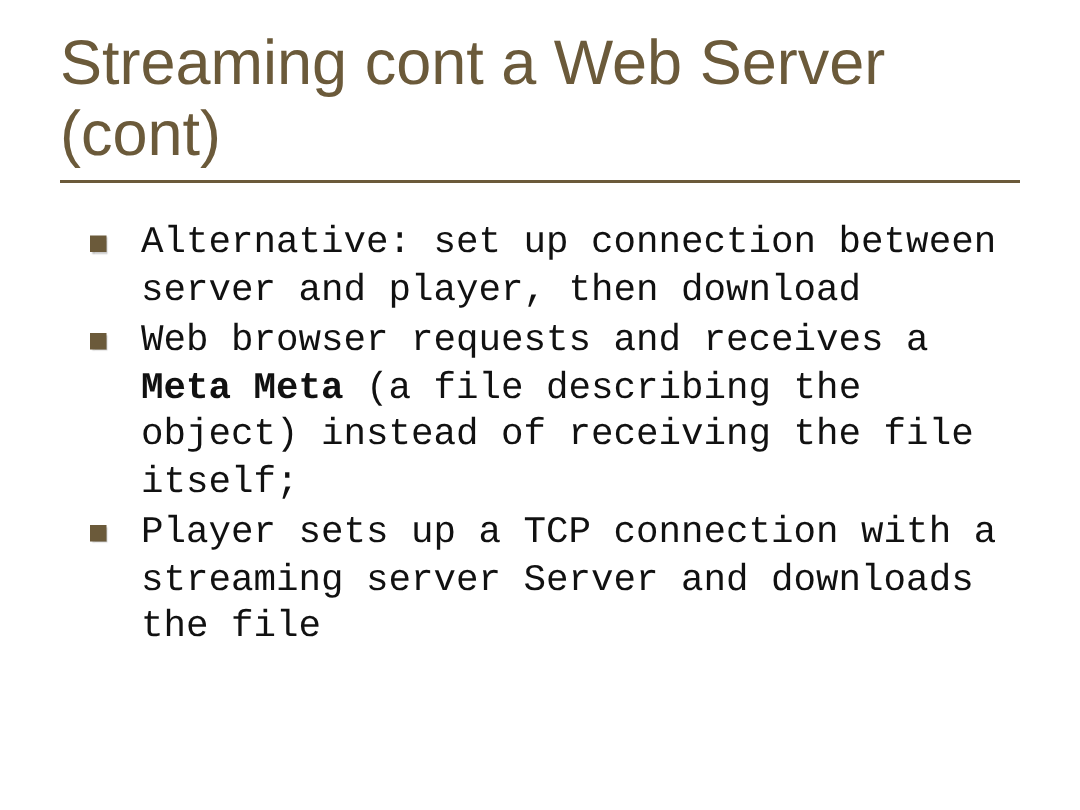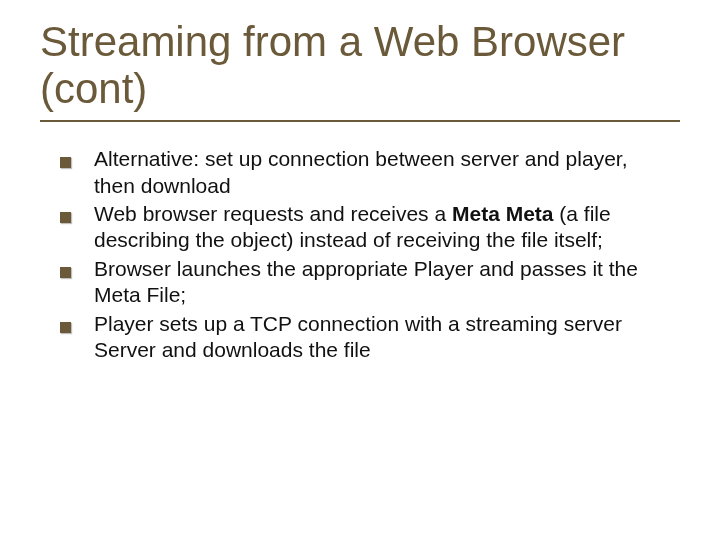--- a/index.html
+++ b/index.html
@@ -34,53 +34,51 @@
     box-shadow: 0 1px 0 rgba(255,255,255,0.6);
   }
   ul.content {
     list-style: none;
     margin: 0;
     padding: 0 10px 0 20px;
   }
   ul.content li {
     position: relative;
     padding-left: 34px;
-    font-size: 21px;
+    font-size: 25px;
     line-height: 1.26;
     margin: 0 0 2px 0;
     color: #111111;
+    font-family: Liberation Mono, monospace;
   }
   ul.content li::before {
     content: "";
     position: absolute;
     left: 0;
     top: 11px;
     width: 11px;
     height: 11px;
     background: #6b5a3a;
     box-shadow: 1px 1px 1px rgba(0,0,0,0.25);
   }
   .bold {
     font-weight: 700;
   }
 </style>
 </head>
 <body>
 
 <div class="slide">
-  <h1 class="title">Streaming from a Web Browser (cont)</h1>
+  <h1 class="title">Streaming cont a Web Server (cont)</h1>
   <div class="rule"></div>
 
   <ul class="content">
     <li>
       <span>Alternative: set up connection between server and player, then download</span><span class="bold"></span><span></span>
     </li>
     <li>
       <span>Web browser requests and receives a </span><span class="bold">Meta Meta</span><span> (a file describing the object) instead of receiving the file itself;</span>
     </li>
     <li>
-      <span>Browser launches the appropriate Player and passes it the Meta File;</span><span class="bold"></span><span></span>
-    </li>
-    <li>
       <span>Player sets up a TCP connection with a streaming server Server and downloads the file</span><span class="bold"></span><span></span>
     </li>
   </ul>
 </div>
 
 </body></html>

